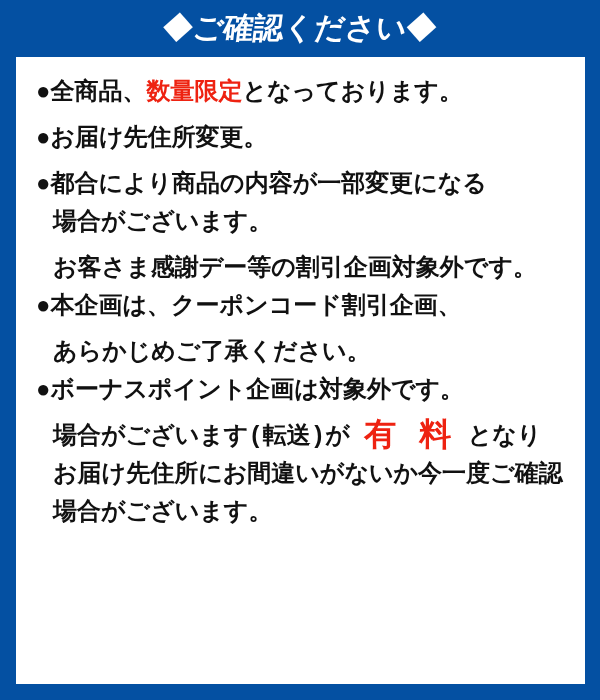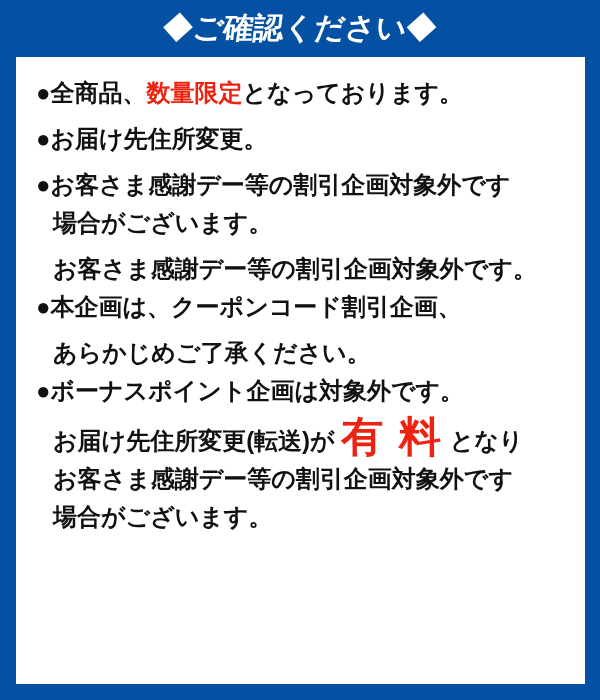--- a/index.html
+++ b/index.html
@@ -47,30 +47,31 @@
   .paragraph {
     margin: 0 0 8px 0;
   }
   .line {
     font-size: 24px;
     line-height: 38px;
     font-weight: bold;
     color: var(--black, #111111);
     white-space: nowrap;
     letter-spacing: 0px;
+    font-family: Liberation Mono, monospace;
   }
   .line.cont {
     padding-left: 17px;
   }
   .seg-red {
     color: var(--red, #ee2211);
   }
   .seg-red-large {
     color: var(--red, #ee2211);
-    font-size: 42px;
+    font-size: 32px;
     line-height: 38px;
     letter-spacing: 2px;
     vertical-align: -2px;
   }
 </style>
 </head>
 <body>
 
 <div class="banner">
   <div class="banner-header">
@@ -78,33 +79,33 @@
   </div>
   <div class="notice-box">
     <div id="paragraphs">
         <div class="paragraph">
           <div class="line"><span>●全商品、</span><span class="seg-red">数量限定</span><span>となっております。</span></div>
         </div>
         <div class="paragraph">
           <div class="line"><span>●お届け先住所変更。</span></div>
         </div>
         <div class="paragraph">
-          <div class="line"><span>●お客さま感謝デー等の割引企画対象外です</span></div>
+          <div class="line"><span>●都合により商品の内容が一部変更になる</span></div>
           <div class="line cont"><span>場合がございます。</span></div>
         </div>
         <div class="paragraph">
           <div class="line cont"><span>お客さま感謝デー等の割引企画対象外です。</span></div>
           <div class="line"><span>●本企画は、クーポンコード割引企画、</span></div>
         </div>
         <div class="paragraph">
           <div class="line cont"><span>あらかじめご了承ください。</span></div>
           <div class="line"><span>●ボーナスポイント企画は対象外です。</span></div>
         </div>
         <div class="paragraph">
         </div>
         <div class="paragraph">
-          <div class="line cont"><span>お届け先住所変更(転送)が </span><span class="seg-red-large">有 料</span><span> となり</span></div>
-          <div class="line cont"><span>お客さま感謝デー等の割引企画対象外です</span></div>
+          <div class="line cont"><span>場合がございます(転送)が </span><span class="seg-red-large">有 料</span><span> となり</span></div>
+          <div class="line cont"><span>お届け先住所にお間違いがないか今一度ご確認</span></div>
           <div class="line cont"><span>場合がございます。</span></div>
         </div>
       </div>
   </div>
 </div>
 
 </body></html>

